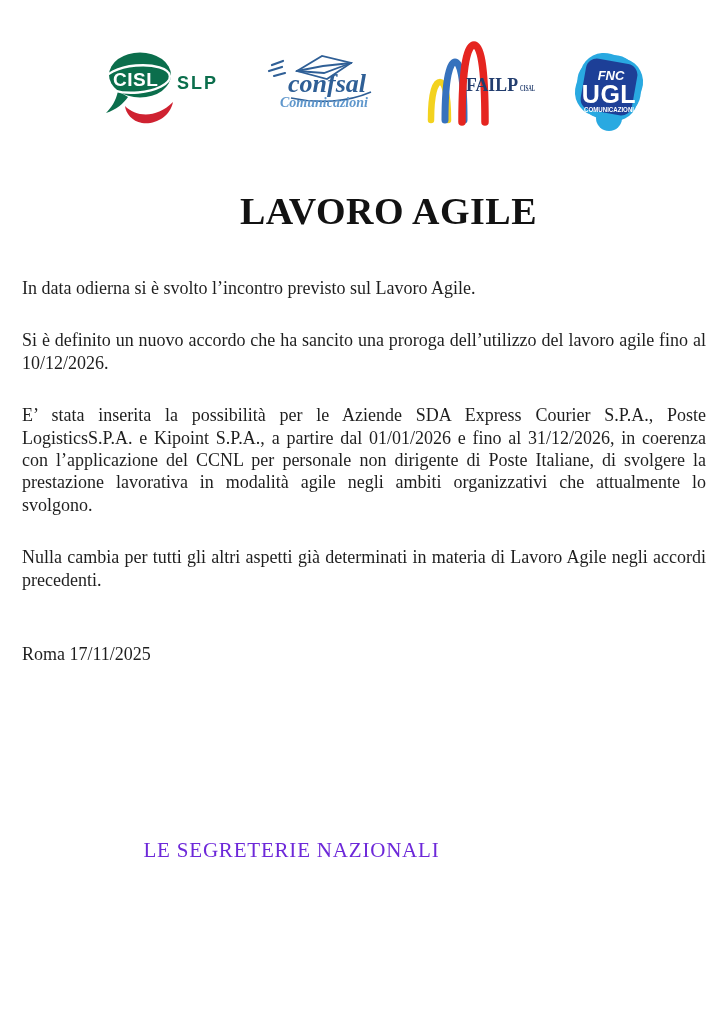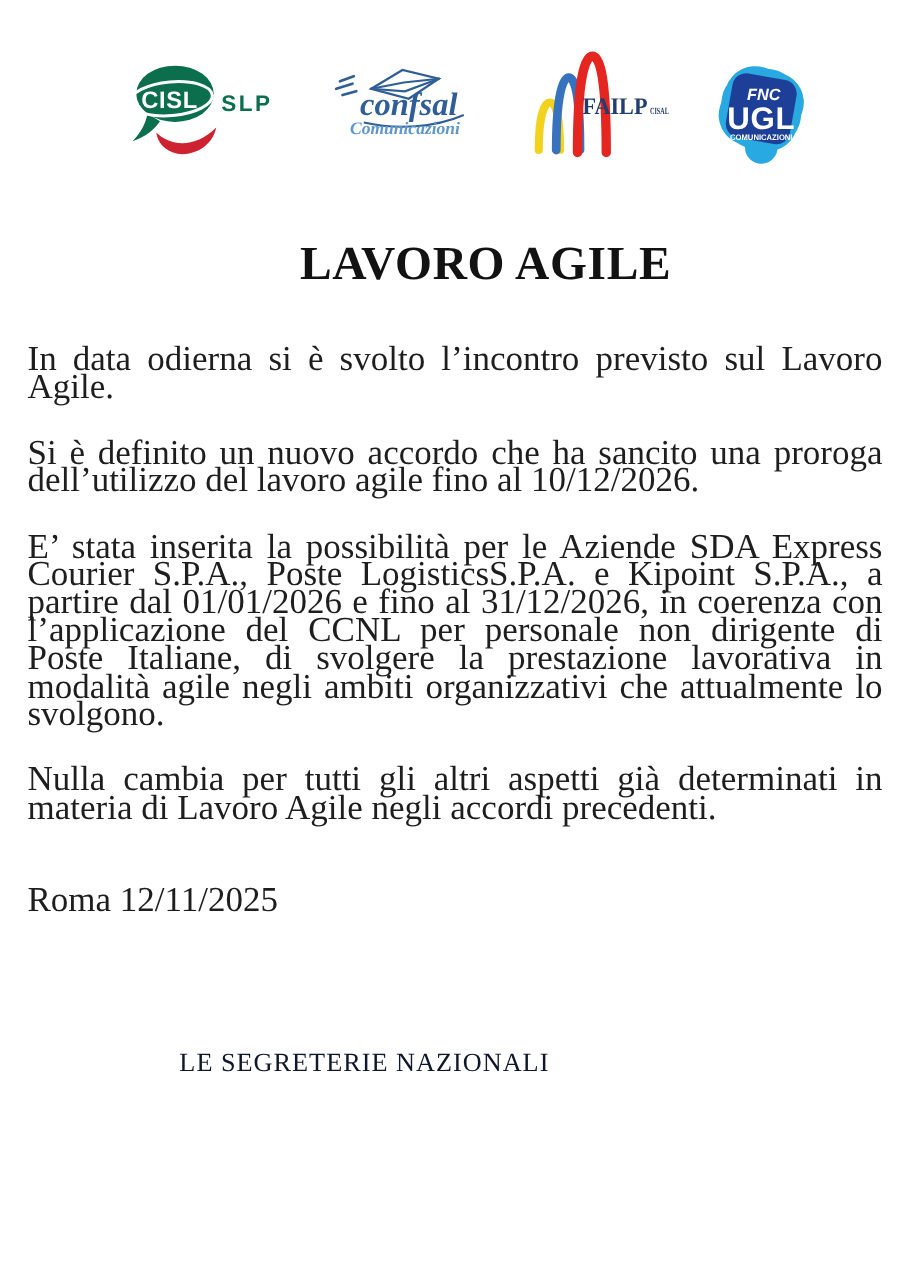--- a/index.html
+++ b/index.html
@@ -20,36 +20,36 @@
     text-align:center;
     font-size:38px;
     font-weight:bold;
     letter-spacing:0.5px;
     color:#121212;
     padding-left:28px;
   }
   .doc-body{
     position:absolute;
     top:277px;left:22px;width:684px;
-    font-size:28px;
+    font-size:18px;
     line-height:22.4px;
     text-align:justify;
   }
   .doc-body p{margin:0 0 30px 0;}
   .dateline{
     margin-top:52px !important;
     text-align:left;
   }
   .signature{
     position:absolute;
     top:838px;left:0;width:583px;
     text-align:center;
     font-size:21px;
     letter-spacing:0.8px;
-    color:#0f172a;
+    color:#6d28d9;
   }
   .sans{font-family:"Liberation Sans", sans-serif;}
 </style>
 </head>
 <body>
 
 <div class="page">
 
   <div class="logo" style="left:100px;top:48px;">
     <svg width="135" height="85" viewBox="0 0 135 85">
@@ -100,18 +100,18 @@
     </svg>
   </div>
 
   <h1 class="doc-title">LAVORO AGILE</h1>
 
   <main class="doc-body">
     <p>In data odierna si è svolto l’incontro previsto sul Lavoro Agile.</p>
     <p>Si è definito un nuovo accordo che ha sancito una proroga dell’utilizzo del lavoro agile fino al 10/12/2026.</p>
     <p>E’ stata inserita la possibilità per le Aziende SDA Express Courier S.P.A., Poste LogisticsS.P.A. e Kipoint S.P.A., a partire dal 01/01/2026 e fino al 31/12/2026, in coerenza con l’applicazione del CCNL per personale non dirigente di Poste Italiane, di svolgere la prestazione lavorativa in modalità agile negli ambiti organizzativi che attualmente lo svolgono.</p>
     <p>Nulla cambia per tutti gli altri aspetti già determinati in materia di Lavoro Agile negli accordi precedenti.</p>
-    <p class="dateline">Roma 12/11/2025</p>
+    <p class="dateline">Roma 17/11/2025</p>
   </main>
 
   <div class="signature">LE SEGRETERIE NAZIONALI</div>
 
 </div>
 
 </body></html>

